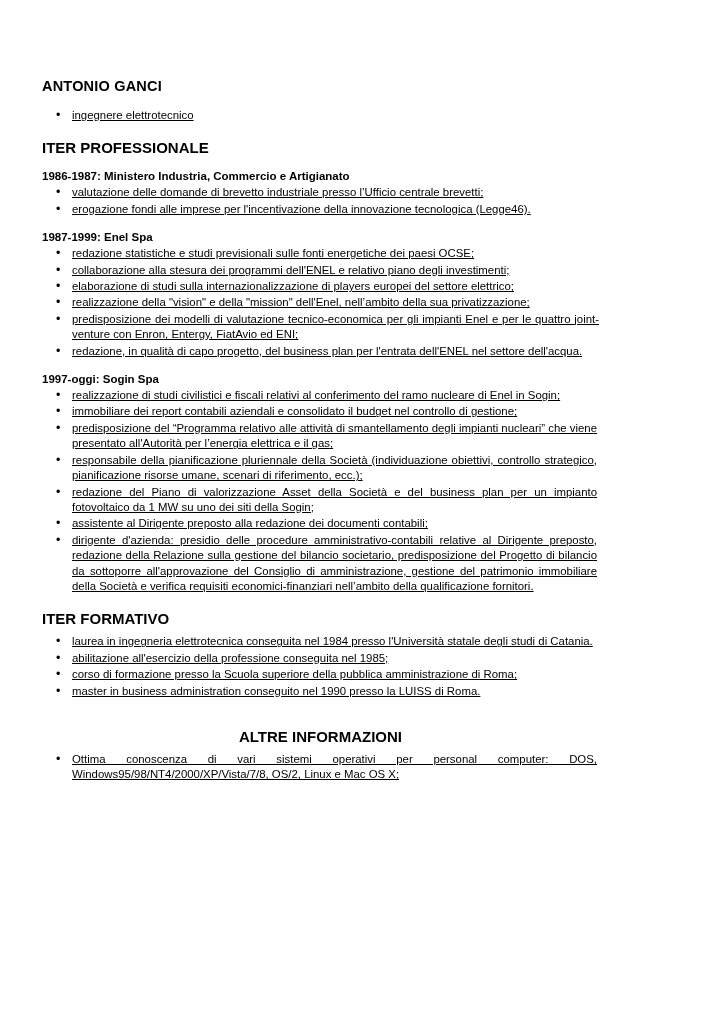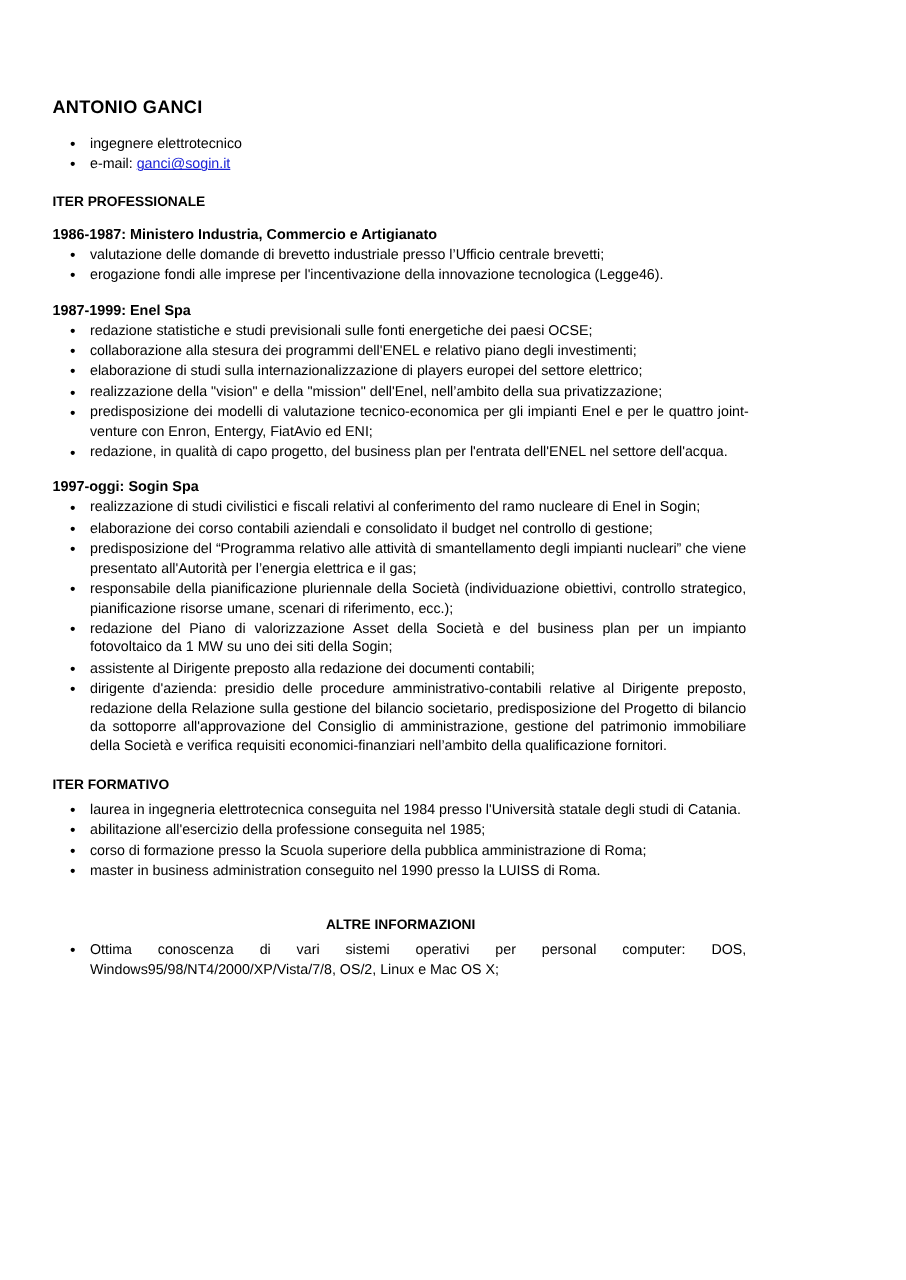--- a/index.html
+++ b/index.html
@@ -21,21 +21,21 @@
     padding: 78px 42px 0 42px;
     position: relative;
   }
   .doc-title {
     font-size: 14.5px;
     font-weight: bold;
     letter-spacing: 0.2px;
     margin: 0 0 14px 0;
   }
   .section-heading {
-    font-size: 11px;
+    font-size: 15px;
     font-weight: bold;
     margin: 16px 0 7px 0;
   }
   .section-heading.tight {
     margin-top: 14px;
     text-align: center;
   }
   .job-heading {
     font-size: 11.5px;
     font-weight: bold;
@@ -45,20 +45,21 @@
     list-style: none;
     margin: 0;
     padding: 0;
   }
   ul.bullets > li {
     position: relative;
     padding-left: 30px;
     font-size: 11.4px;
     line-height: 15.4px;
     margin-bottom: 1px;
+    text-decoration: underline;
   }
   ul.bullets > li::before {
     content: "\2022";
     position: absolute;
     left: 14px;
     top: 0;
     font-size: 12.5px;
     line-height: 15.4px;
   }
   ul.bullets > li.justify {
@@ -82,23 +83,20 @@
 <body>
 
 <div class="page">
 
   <h1 class="doc-title">ANTONIO GANCI</h1>
 
   <ul class="bullets contact-list">
     <li>
       <span>ingegnere elettrotecnico</span>
     </li>
-    <li>
-      <span>e-mail: </span><a class="mail-link" href="#">ganci@sogin.it</a>
-    </li>
   </ul>
 
   <div class="section-heading">ITER PROFESSIONALE</div>
 
   <div class="job-heading">1986-1987: Ministero Industria, Commercio e Artigianato</div>
   <ul class="bullets">
     <li>valutazione delle domande di brevetto industriale presso l’Ufficio centrale brevetti;</li>
     <li>erogazione fondi alle imprese per l'incentivazione della innovazione tecnologica (Legge46).</li>
   </ul>
 
@@ -108,21 +106,21 @@
     <li>collaborazione alla stesura dei programmi dell'ENEL e relativo piano degli investimenti;</li>
     <li>elaborazione di studi sulla internazionalizzazione di players europei del settore elettrico;</li>
     <li>realizzazione della "vision" e della "mission" dell'Enel, nell’ambito della sua privatizzazione;</li>
     <li class="wide">predisposizione dei modelli di valutazione tecnico-economica per gli impianti Enel e per le quattro joint-venture con Enron, Entergy, FiatAvio ed ENI;</li>
     <li>redazione, in qualità di capo progetto, del business plan per l'entrata dell'ENEL nel settore dell'acqua.</li>
   </ul>
 
   <div class="job-heading">1997-oggi: Sogin Spa</div>
   <ul class="bullets">
     <li>realizzazione di studi civilistici e fiscali relativi al conferimento del ramo nucleare di Enel in Sogin;</li>
-    <li>elaborazione dei corso contabili aziendali e consolidato il budget nel controllo di gestione;</li>
+    <li>immobiliare dei report contabili aziendali e consolidato il budget nel controllo di gestione;</li>
     <li class="justify">predisposizione del “Programma relativo alle attività di smantellamento degli impianti nucleari” che viene presentato all'Autorità per l’energia elettrica e il gas;</li>
     <li class="justify">responsabile della pianificazione pluriennale della Società (individuazione obiettivi, controllo strategico, pianificazione risorse umane, scenari di riferimento, ecc.);</li>
     <li class="justify">redazione del Piano di valorizzazione Asset della Società e del business plan per un impianto fotovoltaico da 1 MW su uno dei siti della Sogin;</li>
     <li>assistente al Dirigente preposto alla redazione dei documenti contabili;</li>
     <li class="justify">dirigente d'azienda: presidio delle procedure amministrativo-contabili relative al Dirigente preposto, redazione della Relazione sulla gestione del bilancio societario, predisposizione del Progetto di bilancio da sottoporre all'approvazione del Consiglio di amministrazione, gestione del patrimonio immobiliare della Società e verifica requisiti economici-finanziari nell’ambito della qualificazione fornitori.</li>
   </ul>
 
   <div class="section-heading">ITER FORMATIVO</div>
   <ul class="bullets">
     <li>laurea in ingegneria elettrotecnica conseguita nel 1984 presso l'Università statale degli studi di Catania.</li>

